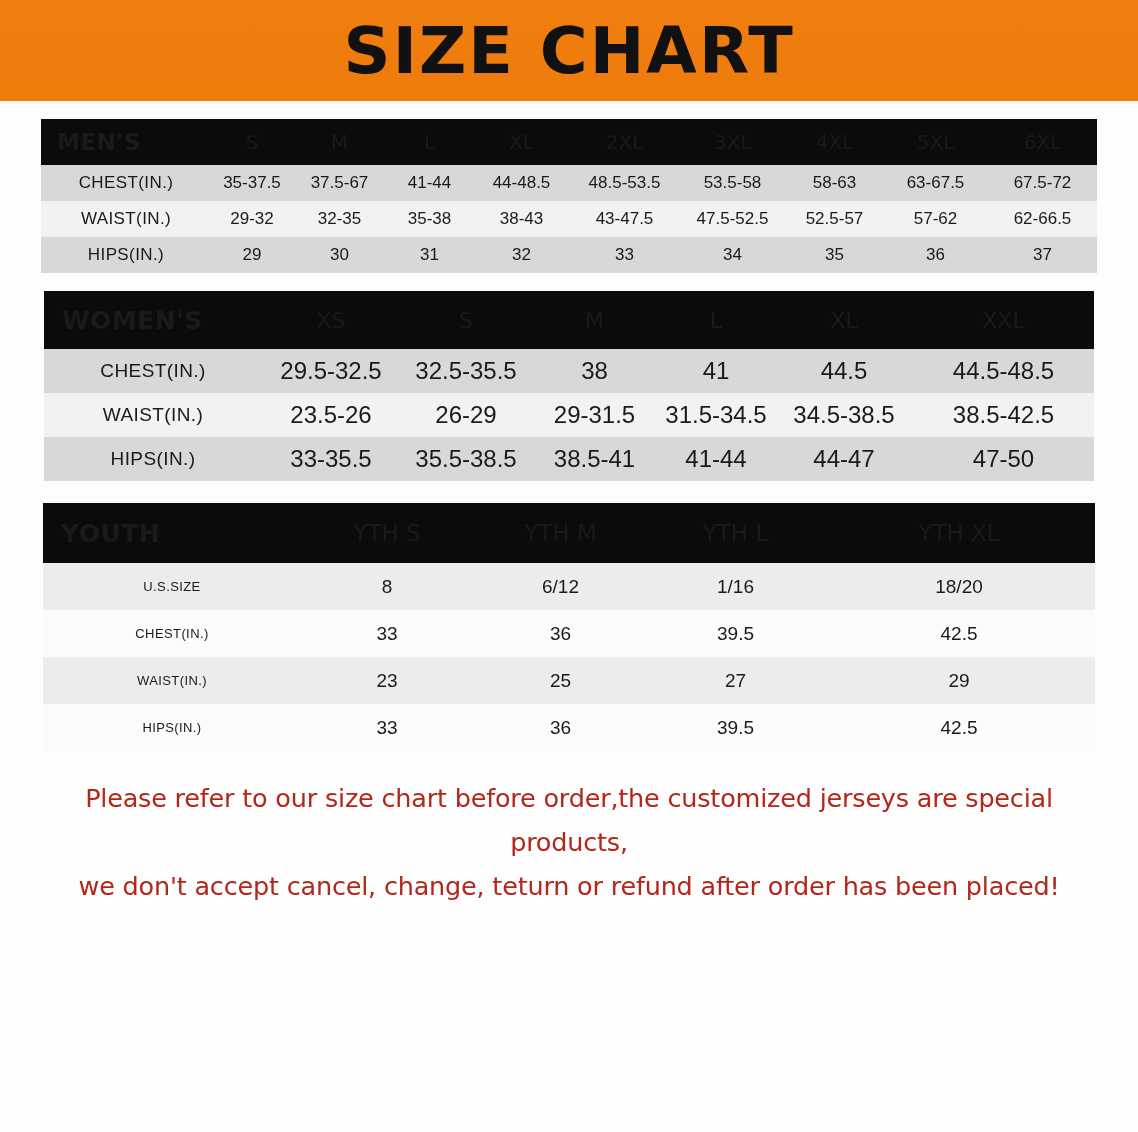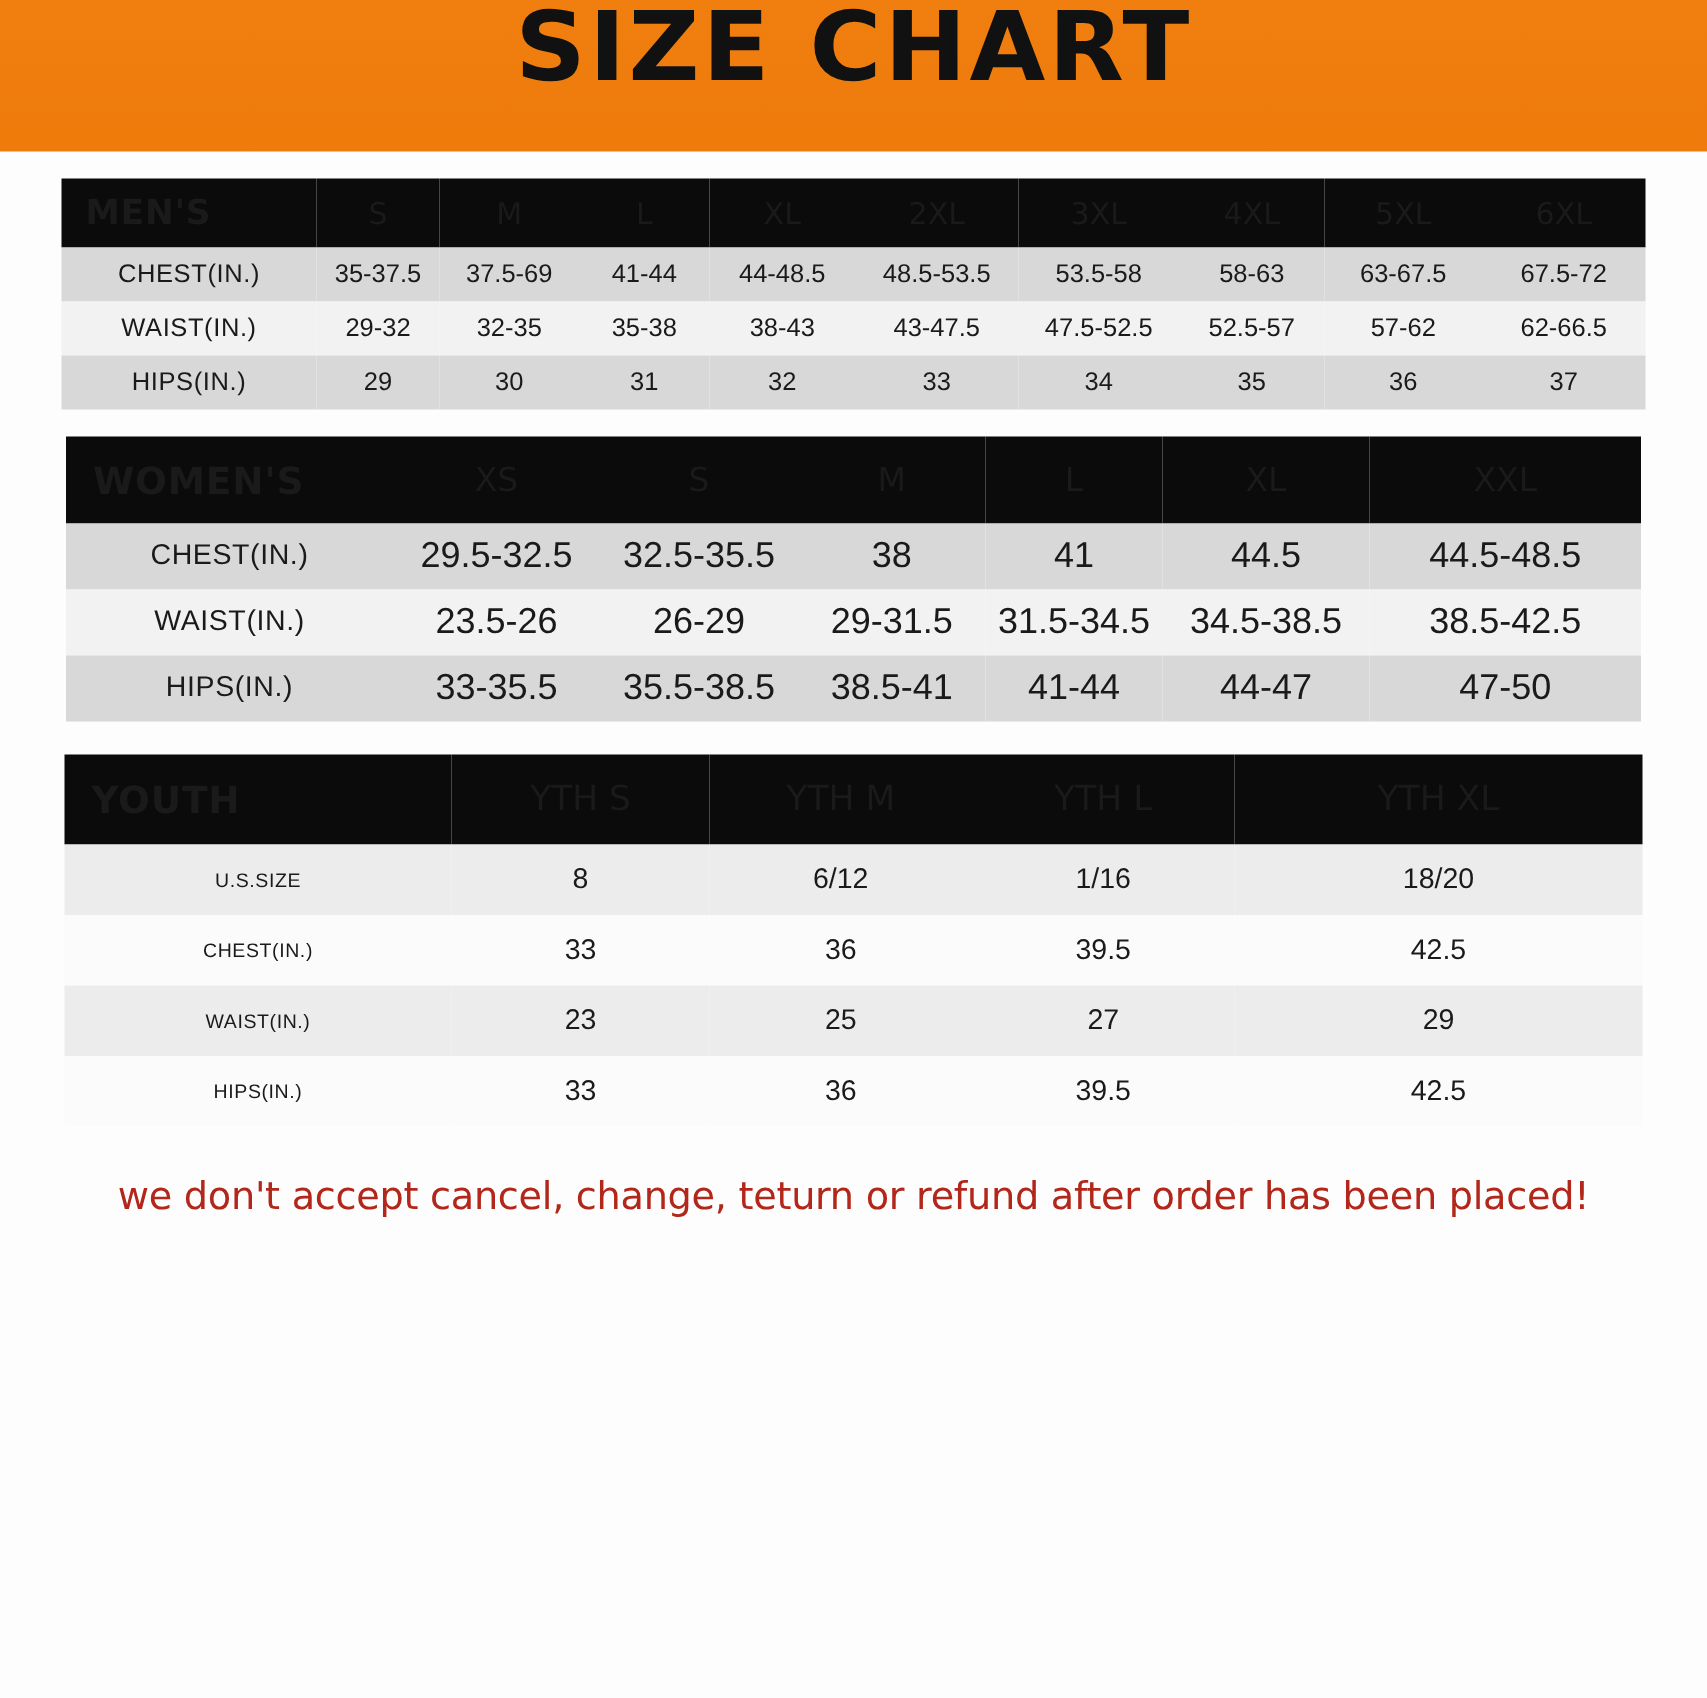--- a/index.html
+++ b/index.html
@@ -19,20 +19,21 @@
     height: 1132px;
     position: relative;
     background: #fdfdfd;
   }
 
   
   .banner {
     height: 101px;
     background: linear-gradient(180deg, #f07f10 0%, #ef7d0d 55%, #ee7b0a 100%);
     display: flex;
+    align-items: center;
     justify-content: center;
   }
   .banner-title {
     font-family: "DejaVu Sans", sans-serif;
     font-weight: bold;
     font-size: 64px;
     letter-spacing: 2px;
     color: #111;
     line-height: 1;
     transform: scaleX(1.02);
@@ -158,21 +159,21 @@
           <td>XL</td>
           <td>2XL</td>
           <td>3XL</td>
           <td>4XL</td>
           <td>5XL</td>
           <td>6XL</td>
         </tr>
         <tr class="row-a">
           <td class="rowlabel">CHEST(IN.)</td>
           <td>35-37.5</td>
-          <td>37.5-69</td>
+          <td>37.5-67</td>
           <td>41-44</td>
           <td>44-48.5</td>
           <td>48.5-53.5</td>
           <td>53.5-58</td>
           <td>58-63</td>
           <td>63-67.5</td>
           <td>67.5-72</td>
         </tr>
         <tr class="row-b">
           <td class="rowlabel">WAIST(IN.)</td>
@@ -297,16 +298,17 @@
           <td>33</td>
           <td>36</td>
           <td>39.5</td>
           <td>42.5</td>
         </tr>
       </tbody>
     </table>
   </div>
 
   <div class="note">
+    <span>Please refer to our size chart before order,the customized jerseys are special products,</span>
     <span>we don't accept cancel, change, teturn or refund after order has been placed!</span>
   </div>
 
 </div>
 
 </body></html>

